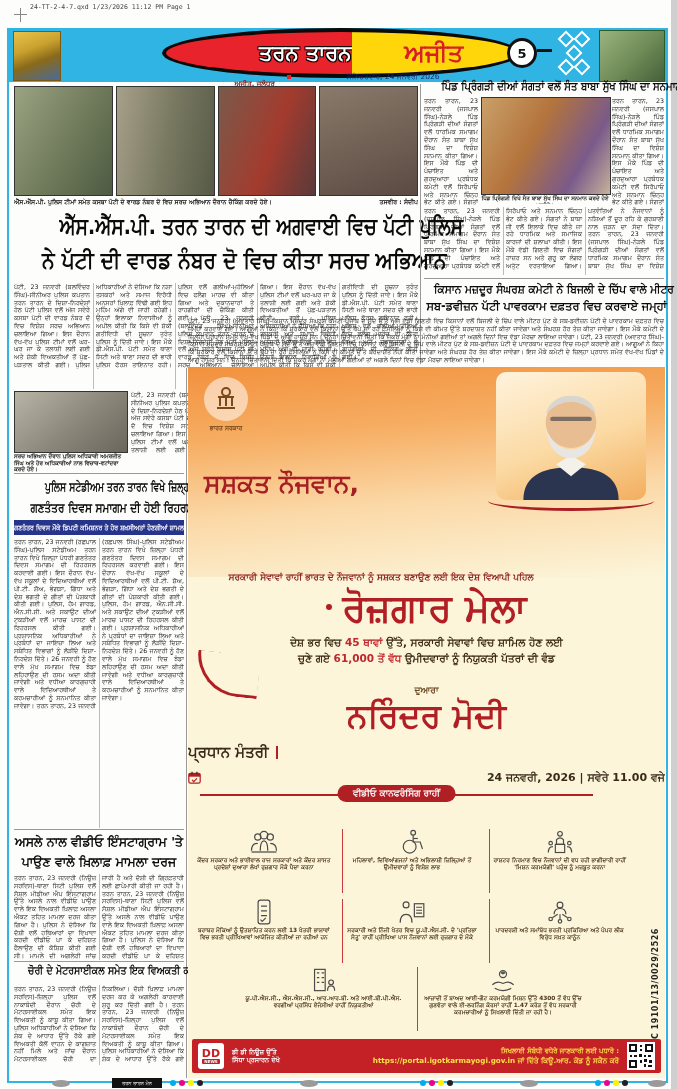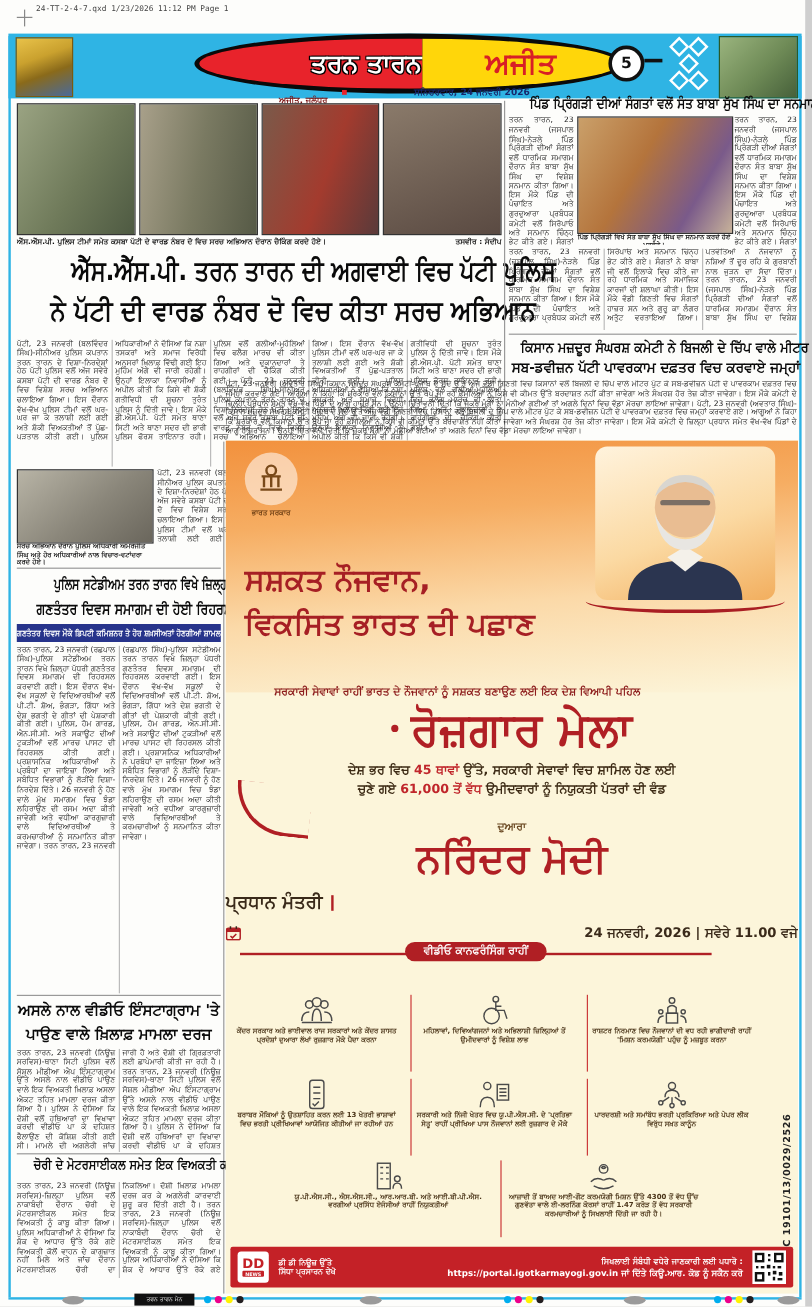--- a/index.html
+++ b/index.html
@@ -18,21 +18,21 @@
   #oval{left:155px;top:0px;width:350px;height:42px;border:4px solid #0a0a0a;border-radius:50%;
         overflow:hidden;display:flex;background:#000;}
   #oval .red{width:53%;background:#e8232b;display:flex;align-items:center;justify-content:flex-end;}
   #oval .red span{font-size:21px;font-weight:800;color:#fff;
         text-shadow:1px 1px 0 #000,-1px 1px 0 #000,1px -1px 0 #000,-1px -1px 0 #000;}
   #oval .yellow{width:47%;background:#ffd60a;display:flex;align-items:center;justify-content:center;}
   #oval .yellow span{font-size:24px;font-weight:800;color:#d81f26;}
   #subrow{left:155px;top:43px;width:350px;height:11px;display:flex;align-items:center;justify-content:center;gap:12px;}
   #subrow .by{font-size:7px;font-weight:700;color:#7a1212;margin-top:14px;}
   #subrow .bullet{width:4px;height:4px;background:#e8232b;}
-  #subrow .date{font-size:7.5px;font-weight:700;color:#17276b;margin-left:44px;}
+  #subrow .date{font-size:7.5px;font-weight:400;color:#17276b;margin-left:44px;}
   #pgcircle{left:500px;top:10px;width:24px;height:24px;background:#fff;border:3px solid #111;border-radius:50%;
         display:flex;align-items:center;justify-content:center;font-size:13px;font-weight:800;color:#111;}
   #pgdash{left:530px;top:21px;width:15px;height:3px;background:#111;}
   #band-photo{left:592px;top:2px;width:64px;height:50px;border:1px solid #2a5a2a;
         background:linear-gradient(135deg,#9ab47e,#6e8a56 55%,#46603a);}
   
   .nbody{font-size:6.3px;line-height:7.8px;text-align:justify;color:#161616;overflow:hidden;
          column-gap:6px;column-rule:1px solid #bbb;}
   .cap{font-size:6.2px;line-height:7px;font-weight:700;color:#111;overflow:hidden;}
   .hl1{font-weight:800;color:#0a0a0a;text-align:center;}
@@ -79,21 +79,21 @@
   .feat .ftx{font-size:5.8px;line-height:7px;font-weight:600;color:#4a3418;}
   #cbc{right:1px;top:515px;height:170px;width:13px;writing-mode:vertical-rl;transform:rotate(180deg);
      font-size:8px;font-weight:700;color:#222;letter-spacing:.5px;}
   #ddbar{left:4px;top:672px;width:469px;height:34px;background:#c42127;border-radius:2px;
      display:flex;align-items:center;padding:16px 6px;gap:8px;box-sizing:border-box;}
   #ddlogo{width:26px;height:26px;background:#fff;border-radius:3px;display:flex;flex-direction:column;
      align-items:center;justify-content:center;flex:0 0 auto;}
   #ddlogo .t{font-size:11px;line-height:11px;font-weight:800;color:#c42127;}
   #ddlogo .b{font-size:4px;line-height:5px;font-weight:800;color:#fff;background:#c42127;padding:0 2px;border-radius:1px;}
   .ddl{color:#fff;font-size:6.5px;line-height:8px;font-weight:700;}
-  .ddr{color:#ffffff;text-align:right;flex:1;}
+  .ddr{color:#fde047;text-align:right;flex:1;}
   .ddr .i1{font-size:6.8px;line-height:9px;font-weight:700;}
   .ddr .i2{font-size:7.2px;line-height:9px;font-weight:700;}
   #qr{width:28px;height:28px;background:#fff;flex:0 0 auto;padding:1px;box-sizing:border-box;}
   
   .cmyk{display:flex;gap:3px;}
   .cmyk i{width:6px;height:6px;border-radius:50%;display:block;}
   .gell{width:18px;height:7px;border-radius:50%;background:#9a9a9a;}
   #plate{left:112px;top:1078px;width:50px;height:10px;background:#111;color:#fff;font-size:5px;
      display:flex;align-items:center;justify-content:center;}
   #proof{left:30px;top:3px;font-family:"DejaVu Sans Mono","Liberation Mono",monospace;font-size:6.5px;color:#444;}
@@ -252,23 +252,20 @@
         <circle cx="50" cy="34" r="17" fill="#e9bd92"></circle>
         <path d="M33,38 q3,20 17,20 q14,0 17,-20 q-6,14 -17,14 q-11,0 -17,-14 Z" fill="#e8e6e2"></path>
         <path d="M33,28 q17,-16 34,0 q-4,-12 -17,-12 q-13,0 -17,12 Z" fill="#d9d6d0"></path>
         <rect x="36" y="30" width="28" height="3" rx="1.5" fill="#555" opacity=".75"></rect>
       </svg>
     </div>
     <div id="modi-arc" class="abs"></div>
 
     <div class="abs adt" style="left:16px;top:102px;width:285px;">
       <span class="fit fitl">ਸਸ਼ਕਤ ਨੌਜਵਾਨ,</span>
-    </div>
-    <div class="abs adt" style="left:16px;top:138px;width:285px;">
-      <span class="fit fitl">ਵਿਕਸਿਤ ਭਾਰਤ ਦੀ ਪਛਾਣ</span>
     </div>
 
     <div id="adsub" class="abs">
       <span class="fit">ਸਰਕਾਰੀ ਸੇਵਾਵਾਂ ਰਾਹੀਂ ਭਾਰਤ ਦੇ ਨੌਜਵਾਨਾਂ ਨੂੰ ਸਸ਼ਕਤ ਬਣਾਉਣ ਲਈ ਇਕ ਦੇਸ਼ ਵਿਆਪੀ ਪਹਿਲ</span>
     </div>
 
     <div id="adevent" class="abs">
       <span class="dot"></span><span class="fit">ਰੋਜ਼ਗਾਰ ਮੇਲਾ</span>
     </div>
 

